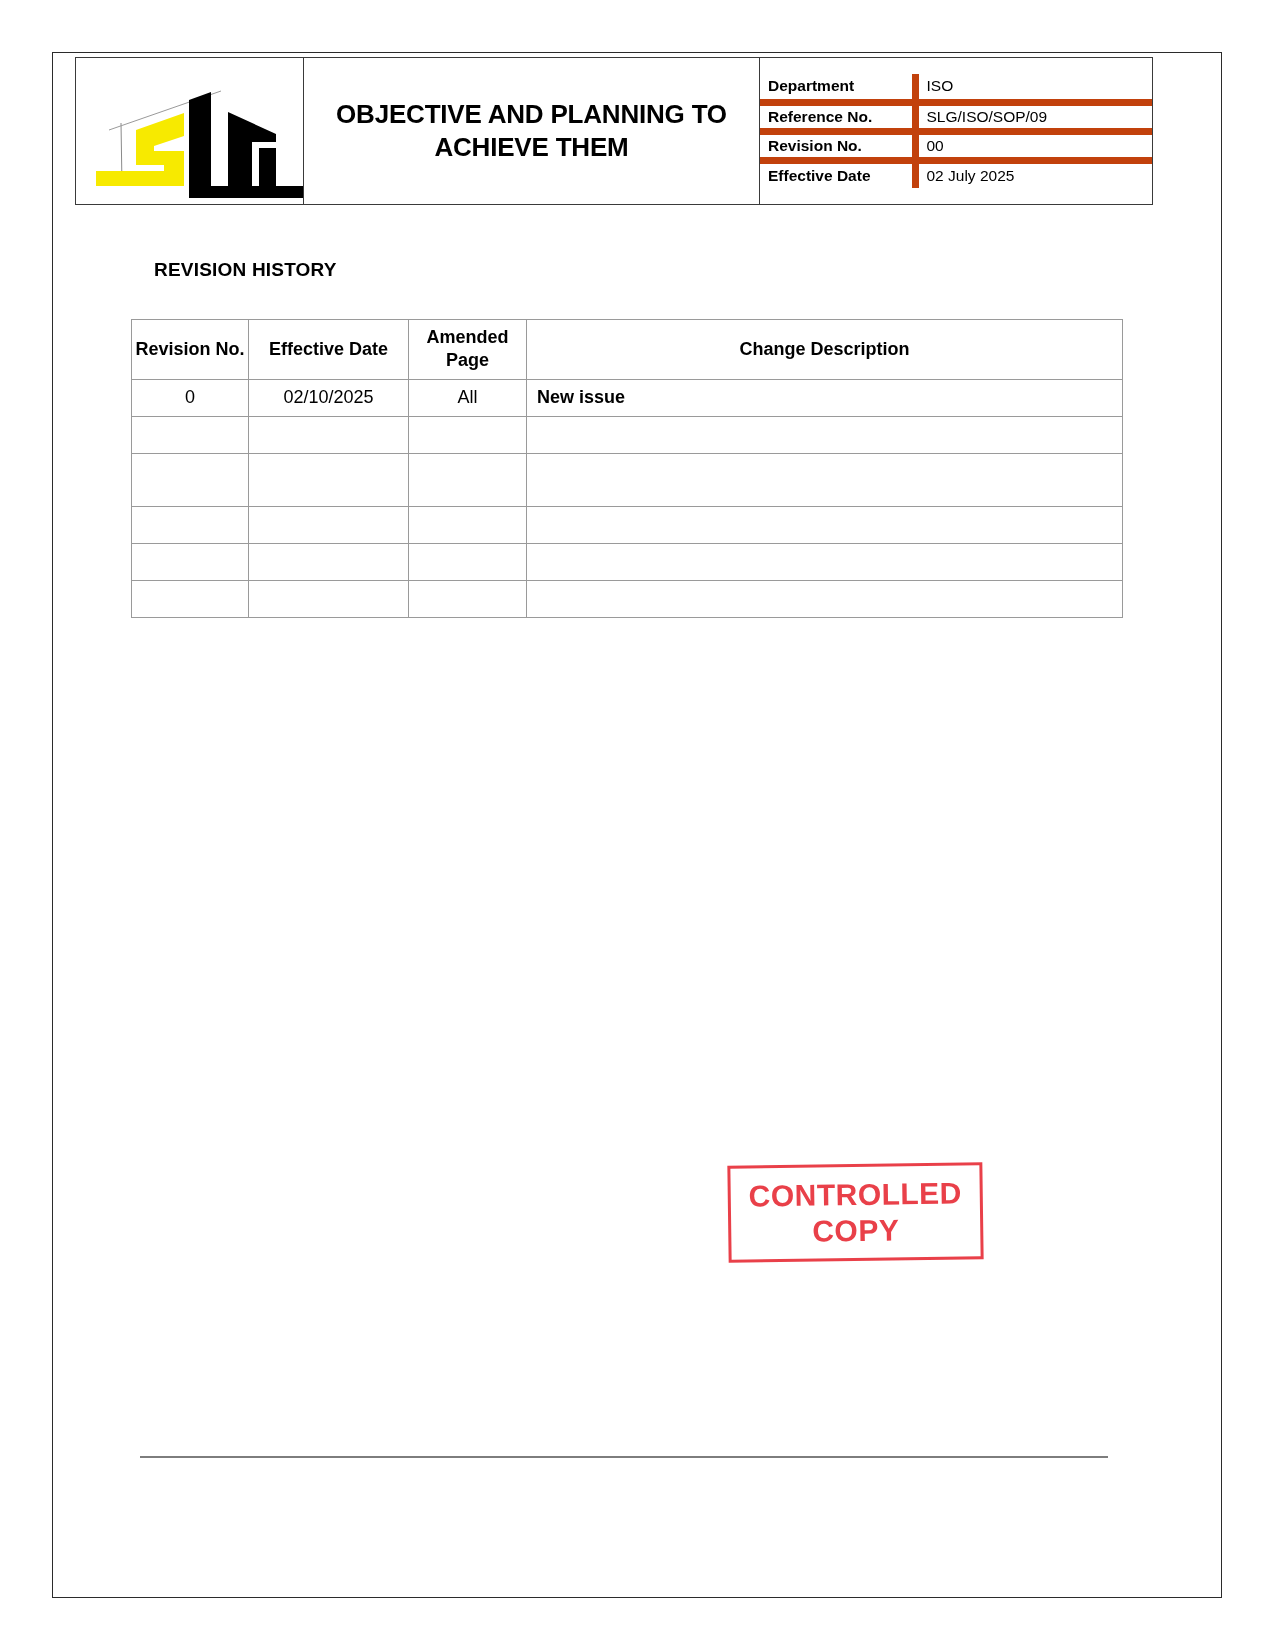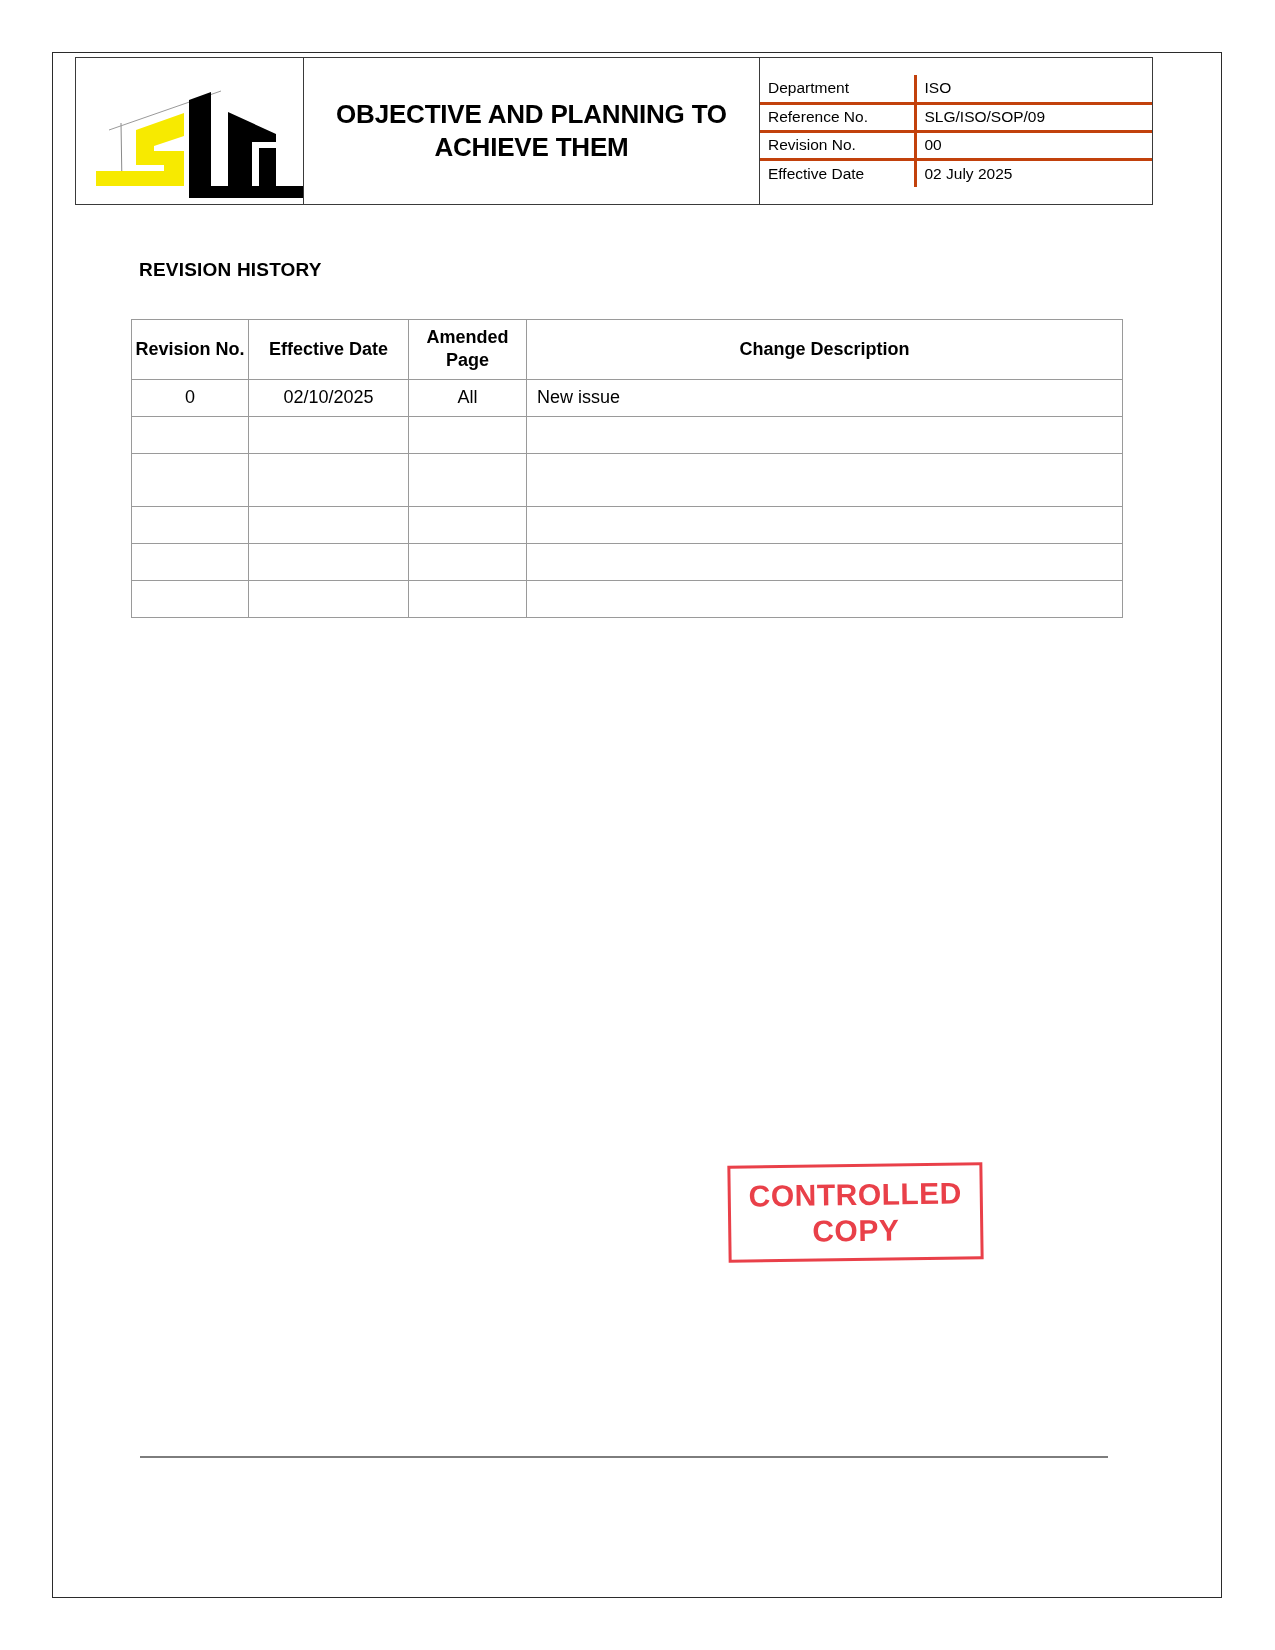--- a/index.html
+++ b/index.html
@@ -60,30 +60,30 @@
     width: 392px;
     padding: 0 !important;
     vertical-align: top;
   }
   .meta-table {
     width: 100%;
     border-collapse: collapse;
     table-layout: fixed;
   }
   .meta-table td {
-    border: 3px solid #c2410c;
+    border: 7px solid #c2410c;
     height: 28px;
     font-size: 15.5px;
     padding: 2px 8px;
     vertical-align: middle;
     box-sizing: border-box;
   }
   .meta-table td.k {
     width: 155px;
-    font-weight: normal;
+    font-weight: bold;
     margin-top: 35px;
   }
   .meta-table td.v {
     font-weight: normal;
   }
   .meta-table tr:first-child td { border-top: none; }
   .meta-table tr:last-child td { border-bottom: none; }
   .meta-table td.k { border-left: none; }
   .meta-table td.v { border-right: none; }
 
@@ -91,21 +91,21 @@
   .logo-wrap {
     width: 227px;
     height: 146px;
     display: block;
     position: relative;
   }
 
   
   .section-heading {
     position: absolute;
-    left: 139px;
+    left: 154px;
     top: 259px;
     font-size: 19px;
     font-weight: bold;
     letter-spacing: 0.2px;
   }
 
   
   .rev-table {
     position: absolute;
     left: 131px;
@@ -131,21 +131,21 @@
     font-size: 18px;
     height: 37px;
     padding: 2px 6px;
     vertical-align: middle;
   }
   .col-rev  { width: 117px; }
   .col-date { width: 160px; }
   .col-page { width: 118px; }
   .col-desc { width: 596px; }
   .c-center { text-align: center; }
-  .c-left   { text-align: left; padding-left: 10px !important; }
+  .c-left   { text-align: left; padding-left: 10px !important; font-weight: bold; }
   .tall     { height: 53px; }
 
   
   .stamp {
     position: absolute;
     left: 728px;
     top: 1164px;
     width: 255px;
     height: 97px;
     border: 3px solid #e8323c;

